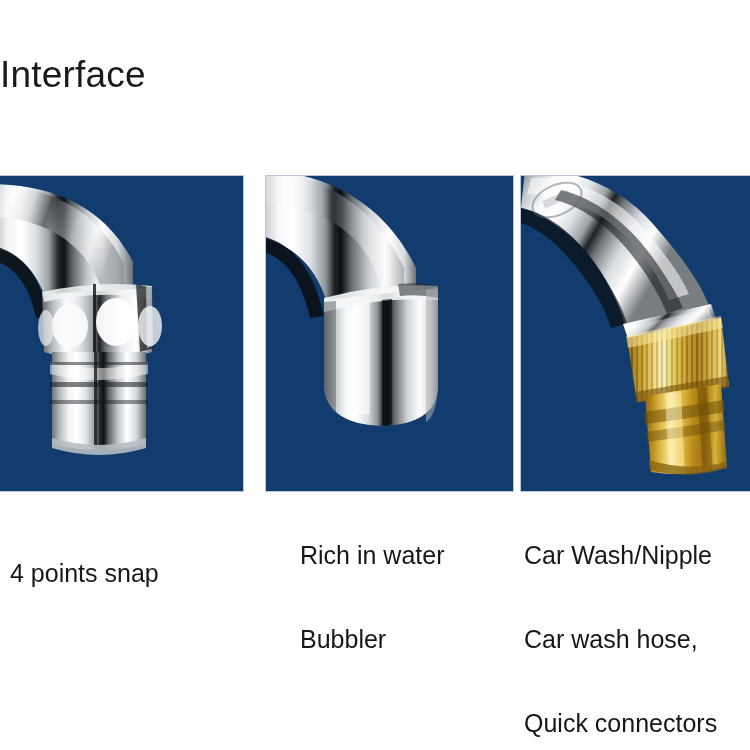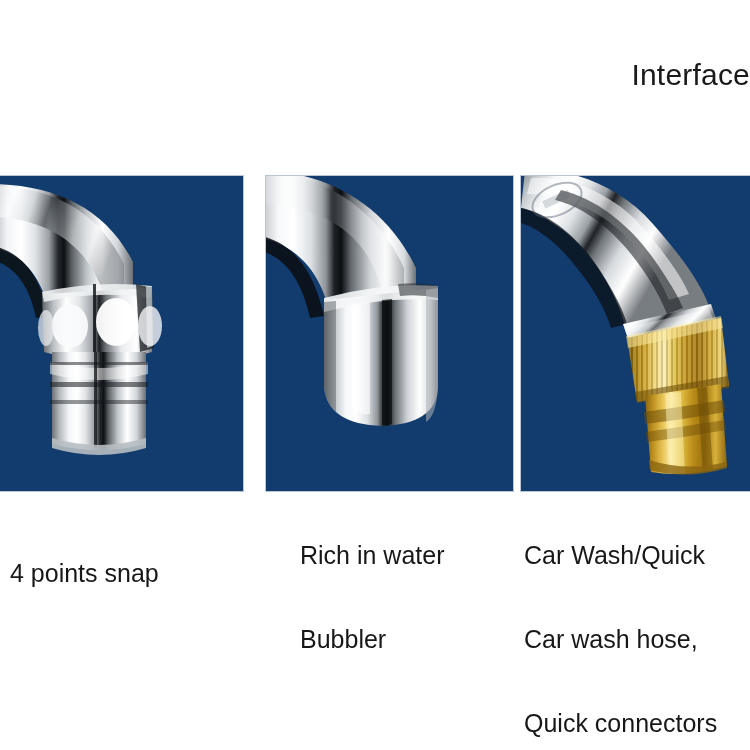--- a/index.html
+++ b/index.html
@@ -8,22 +8,22 @@
     background:#ffffff;
     font-family:"Liberation Sans","DejaVu Sans",sans-serif;
     overflow:hidden;
     position:relative;
   }
   .page{position:relative;width:750px;height:750px;background:#fff;}
 
   
   .title{
     position:absolute;left:0;top:57px;width:750px;
-    text-align:right;
-    font-size:30px;line-height:36px;
+    text-align:left;
+    font-size:37px;line-height:36px;
     color:#1a1a1a;
     letter-spacing:0.2px;
     font-weight:400;
   }
 
   
   .panels{
     position:absolute;left:0;top:175px;width:750px;height:317px;
     display:flex;
     background:#ffffff;
@@ -319,20 +319,20 @@
     </div>
 
     <div class="cap c2">
       <span class="line">Rich in water</span>
       <span class="line">Bubbler</span>
       
       
     </div>
 
     <div class="cap c3">
-      <span class="line">Car Wash/Quick</span>
+      <span class="line">Car Wash/Nipple</span>
       <span class="line">Car wash hose,</span>
       <span class="line">Quick connectors</span>
       
     </div>
   </div>
 
 </div>
 
 </body></html>

